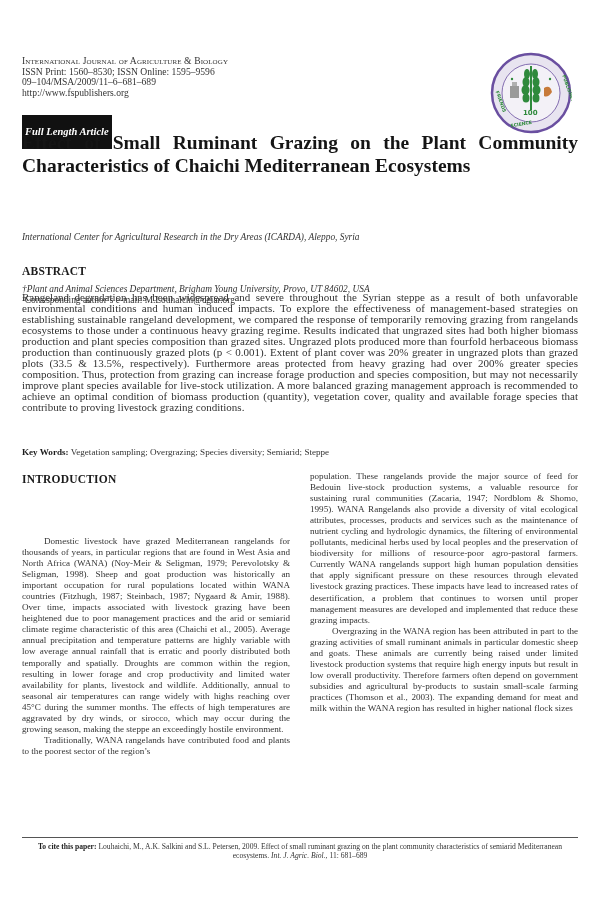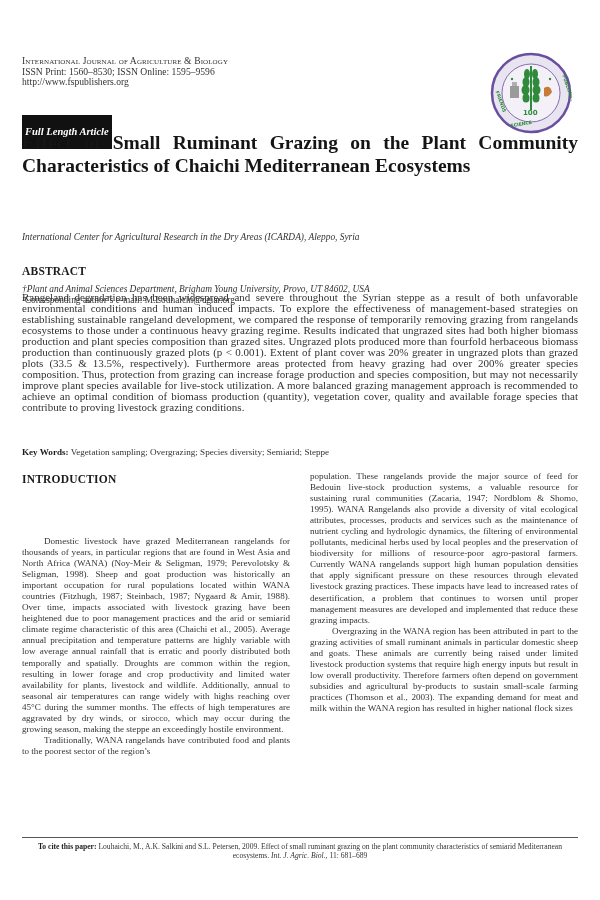--- a/index.html
+++ b/index.html
@@ -44,20 +44,21 @@
   .em { font-style: italic; }
 </style>
 </head>
 <body>
 
 <div class="page">
 
   <div class="journal-header">
     <div class="journal-line journal-name">International Journal of Agriculture &amp; Biology</div>
     <div class="journal-line">ISSN Print: 1560–8530; ISSN Online: 1595–9596</div>
+    <div class="journal-line">09–104/MSA/2009/11–6–681–689</div>
     <div class="journal-line">http://www.fspublishers.org</div>
   </div>
 
   <div class="logo">
     <svg width="82" height="82" viewBox="0 0 82 82">
       <circle cx="41" cy="41" r="39" fill="#e8e4f0" stroke="#6a4fa0" stroke-width="2.5"></circle>
       <circle cx="41" cy="41" r="29" fill="#f3f1f7" stroke="#6a4fa0" stroke-width="0.8"></circle>
       <path id="arcL" d="M 14 41 A 27 27 0 0 1 41 14" fill="none"></path>
       <g fill="#2f8a3c">
         <rect x="40" y="14" width="2" height="44"></rect>

